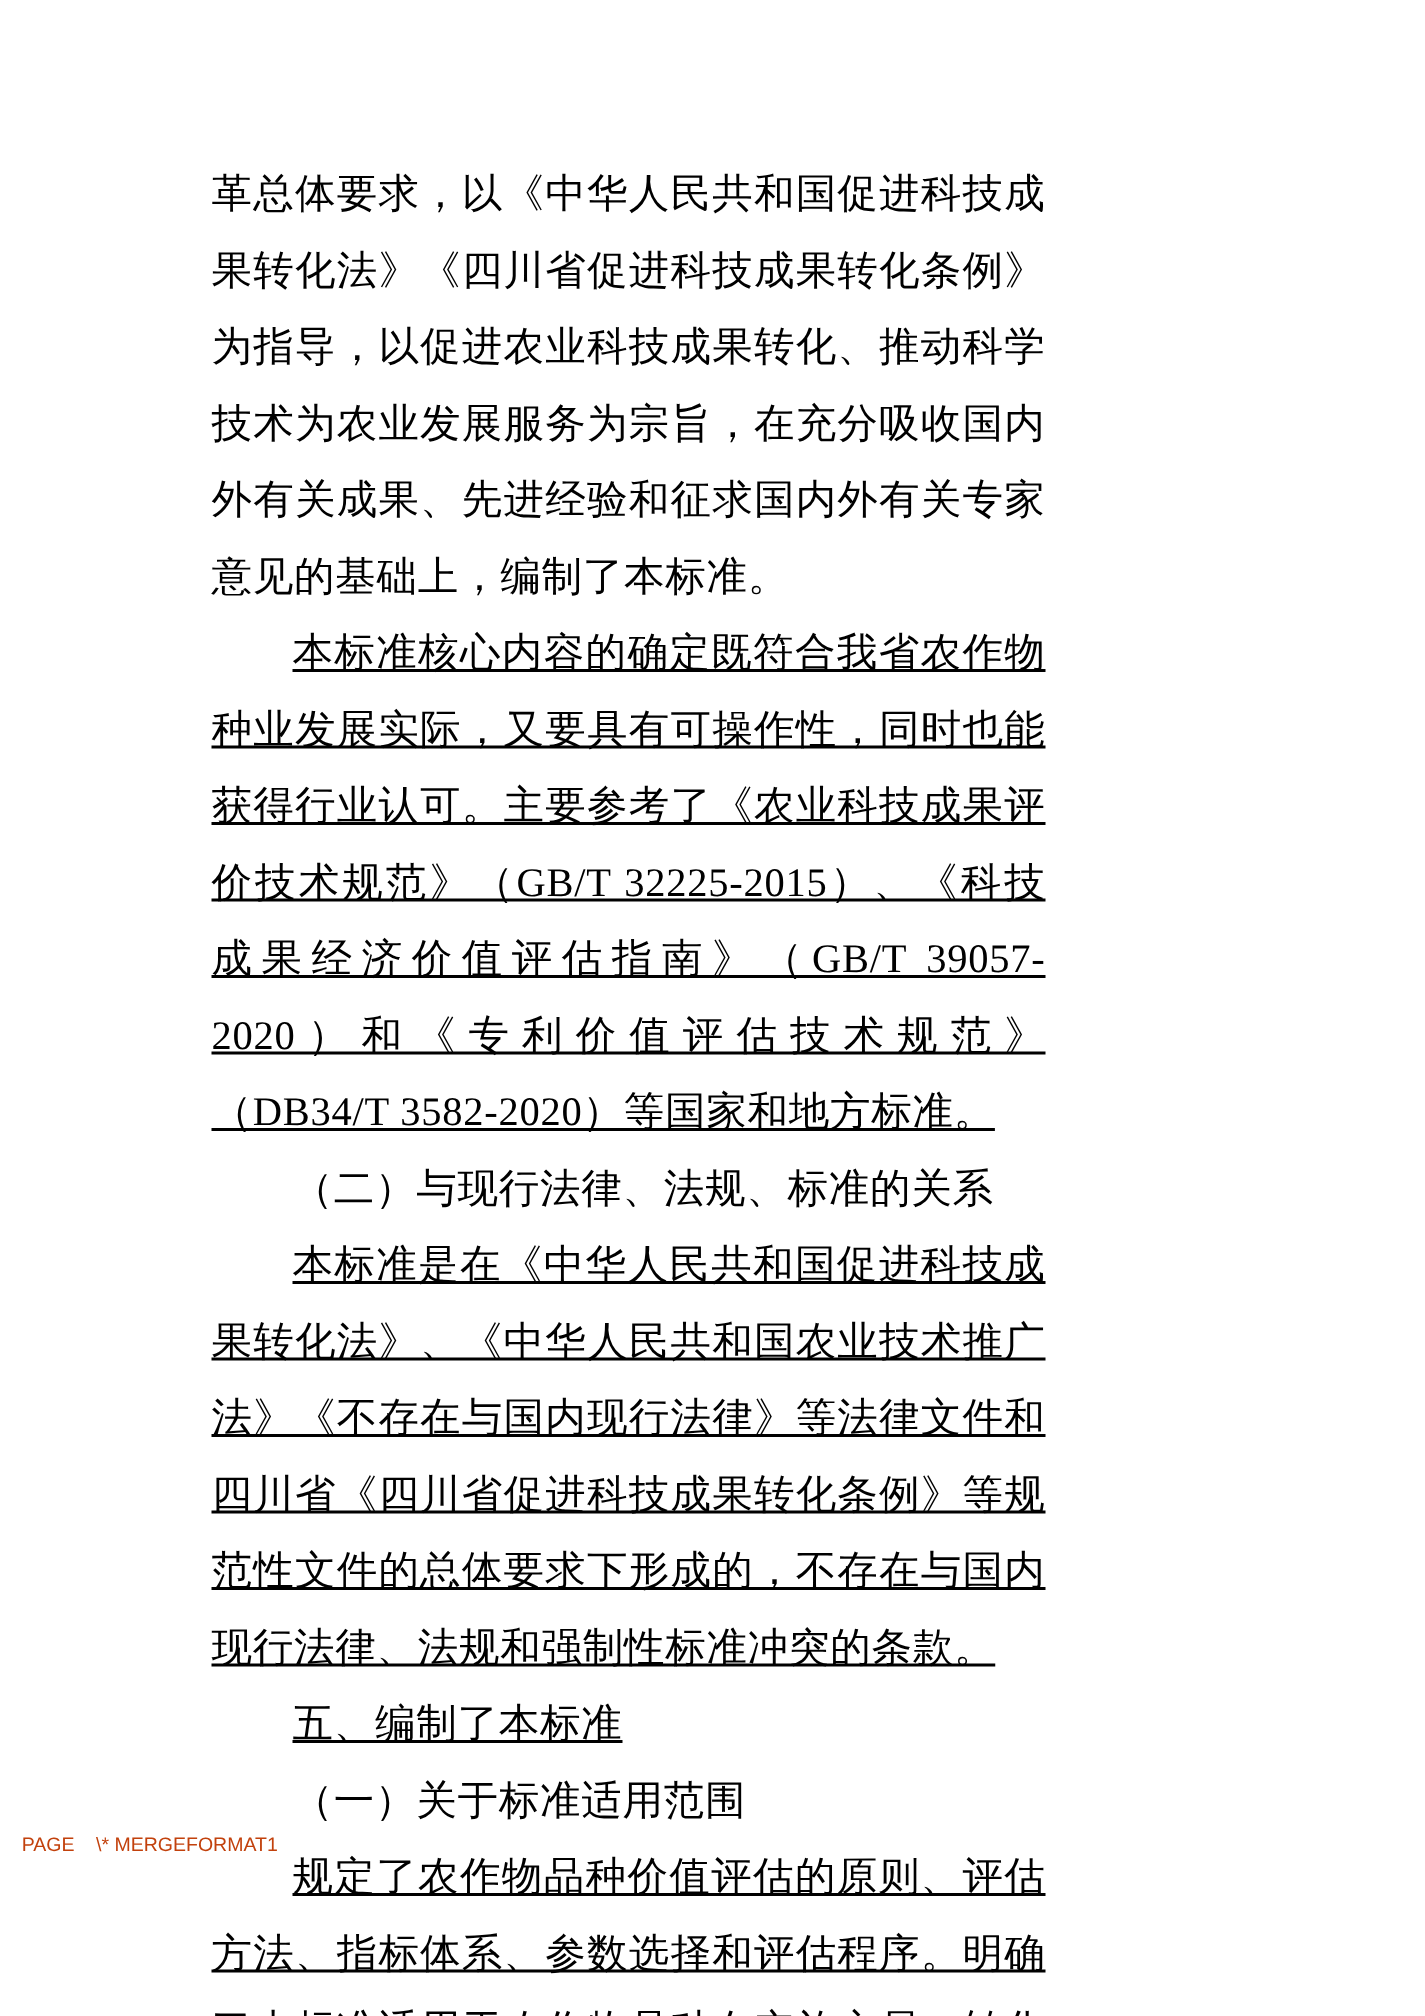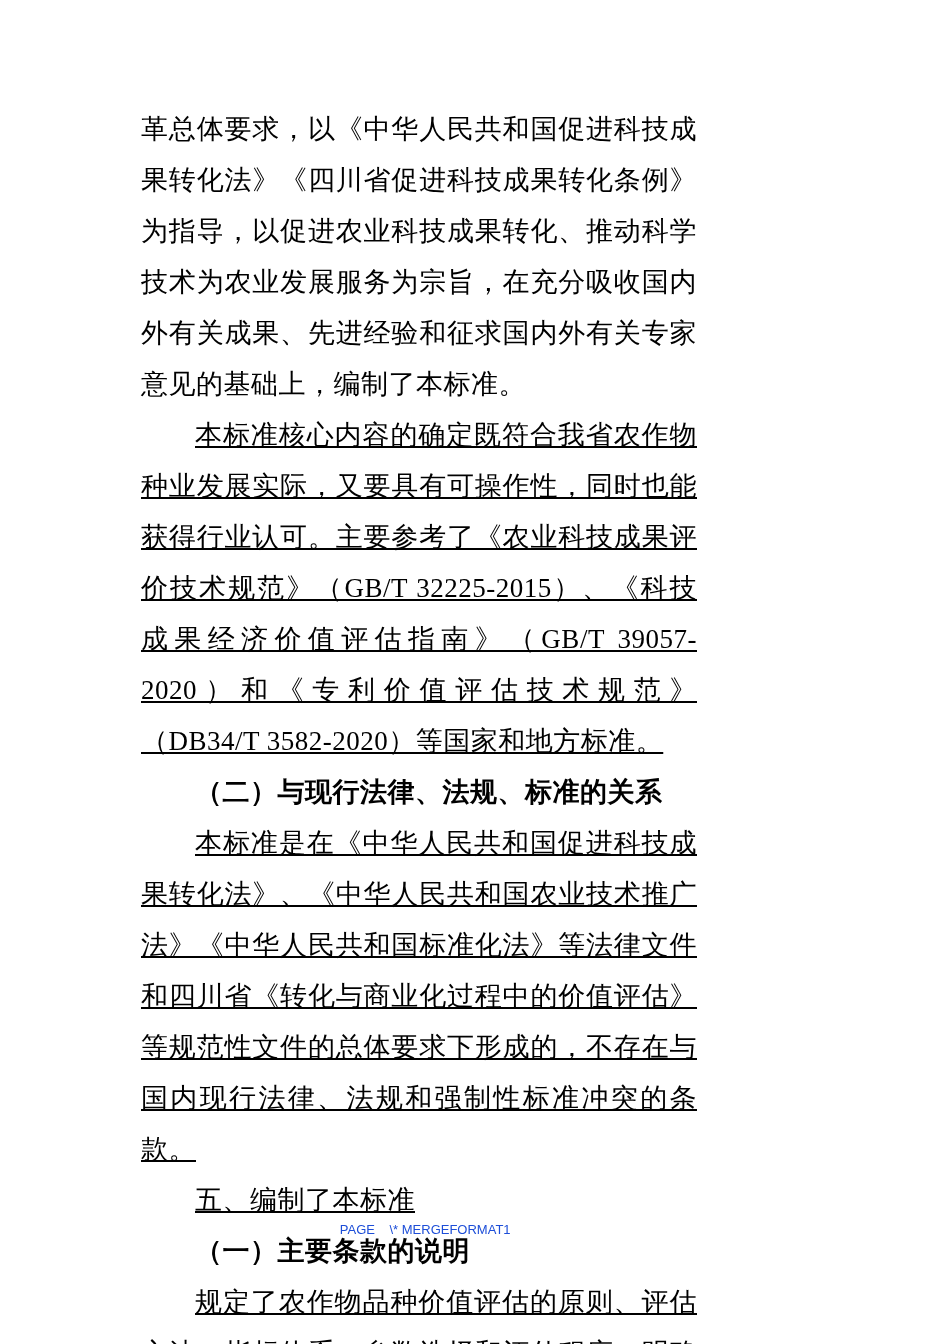--- a/index.html
+++ b/index.html
@@ -36,45 +36,44 @@
   }
   .content p.indent {
     text-indent: 2em;
     text-decoration: underline;
   }
   .content p.no-indent {
     text-indent: 0;
   }
   .content h3.heading {
     text-indent: 2em;
-    font-weight: bold;
+    font-weight: normal;
     font-family: "Liberation Sans", sans-serif;
   }
   .footer {
     position: absolute;
     left: 0;
     right: 0;
     bottom: 92px;
-    text-align: center;
     font-family: "Liberation Sans", sans-serif;
     font-size: 13px;
-    color: #1d4ed8;
+    color: #c2410c;
     white-space: pre;
   }
 </style>
 </head>
 <body>
 
 <div class="page">
   <div class="content">
     <p class="no-indent">革总体要求，以《中华人民共和国促进科技成果转化法》《四川省促进科技成果转化条例》为指导，以促进农业科技成果转化、推动科学技术为农业发展服务为宗旨，在充分吸收国内外有关成果、先进经验和征求国内外有关专家意见的基础上，编制了本标准。</p>
     <p class="indent">本标准核心内容的确定既符合我省农作物种业发展实际，又要具有可操作性，同时也能获得行业认可。主要参考了《农业科技成果评价技术规范》（GB/T 32225-2015）、《科技成果经济价值评估指南》（GB/T 39057-2020）和《专利价值评估技术规范》（DB34/T 3582-2020）等国家和地方标准。</p>
     <h3 class="heading">（二）与现行法律、法规、标准的关系</h3>
-    <p class="indent">本标准是在《中华人民共和国促进科技成果转化法》、《中华人民共和国农业技术推广法》《中华人民共和国标准化法》等法律文件和四川省《转化与商业化过程中的价值评估》等规范性文件的总体要求下形成的，不存在与国内现行法律、法规和强制性标准冲突的条款。</p>
+    <p class="indent">本标准是在《中华人民共和国促进科技成果转化法》、《中华人民共和国农业技术推广法》《不存在与国内现行法律》等法律文件和四川省《四川省促进科技成果转化条例》等规范性文件的总体要求下形成的，不存在与国内现行法律、法规和强制性标准冲突的条款。</p>
     <p class="indent">五、编制了本标准</p>
-    <h3 class="heading">（一）主要条款的说明</h3>
+    <h3 class="heading">（一）关于标准适用范围</h3>
     <p class="indent">规定了农作物品种价值评估的原则、评估方法、指标体系、参数选择和评估程序。明确了本标准适用于农作物品种在实施交易、转化与商业化过程中的价值评估。</p>
   </div>
 
   <div class="footer">
     <span>PAGE    \* MERGEFORMAT1</span>
   </div>
 </div>
 
 </body></html>

